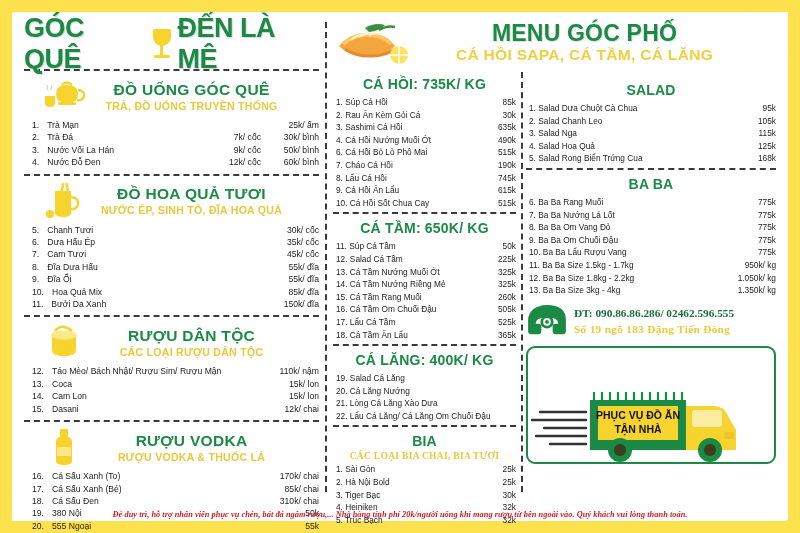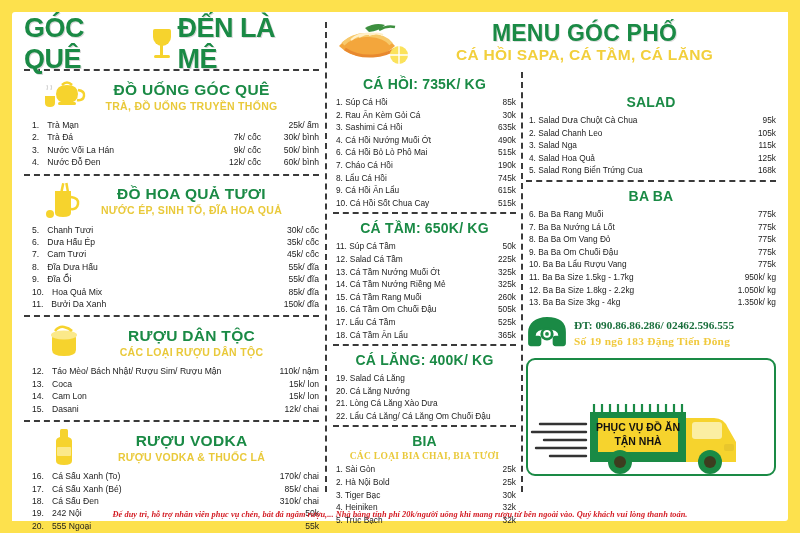--- a/index.html
+++ b/index.html
@@ -76,21 +76,21 @@
     position: absolute; left: 8px; top: 8px; width: 303px; height: 470px;
     border-right: 2px dashed #3a3a3a;
     padding-right: 6px;
   }
   .col-mid {
     position: absolute; left: 317px; top: 58px; width: 190px; height: 420px;
     border-right: 2px dashed #3a3a3a;
     padding-right: 5px;
   }
   .col-right {
-    position: absolute; left: 510px; top: 76px; width: 250px; height: 420px;
+    position: absolute; left: 510px; top: 64px; width: 250px; height: 420px;
   }
 
   
   .left-banner {
     position: relative;
     height: 44px;
     display: flex; align-items: center; justify-content: center;
     gap: 4px;
   }
   .brand {
@@ -457,21 +457,21 @@
               <span class="p2">85k/ chai</span>
             </li>
           <li>
               <span class="nm">18.</span>
               <span class="nm">Cá Sấu Đen</span>
               <span class="spacer"></span>
               <span class="p2">310k/ chai</span>
             </li>
           <li>
               <span class="nm">19.</span>
-              <span class="nm">242 Nội</span>
+              <span class="nm">380 Nội</span>
               <span class="spacer"></span>
               <span class="p2">50k</span>
             </li>
           <li>
               <span class="nm">20.</span>
               <span class="nm">555 Ngoại</span>
               <span class="spacer"></span>
               <span class="p2">55k</span>
             </li>
           <li>

